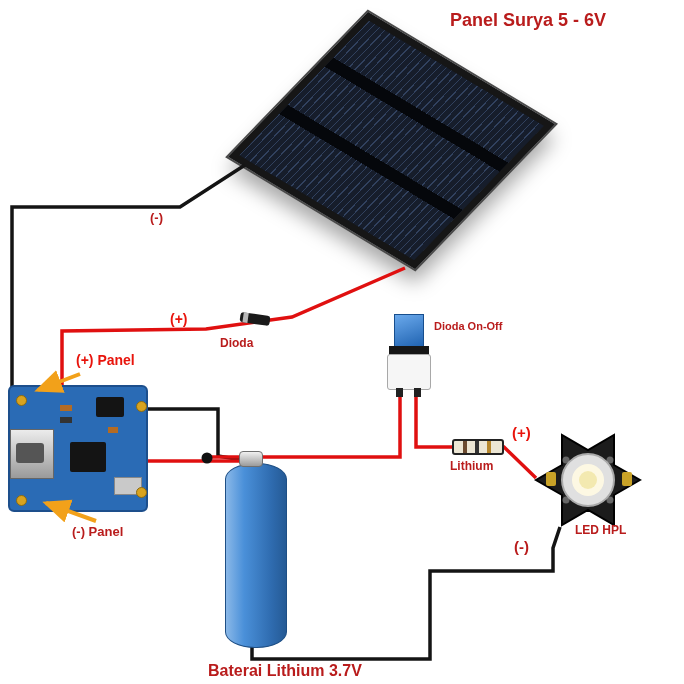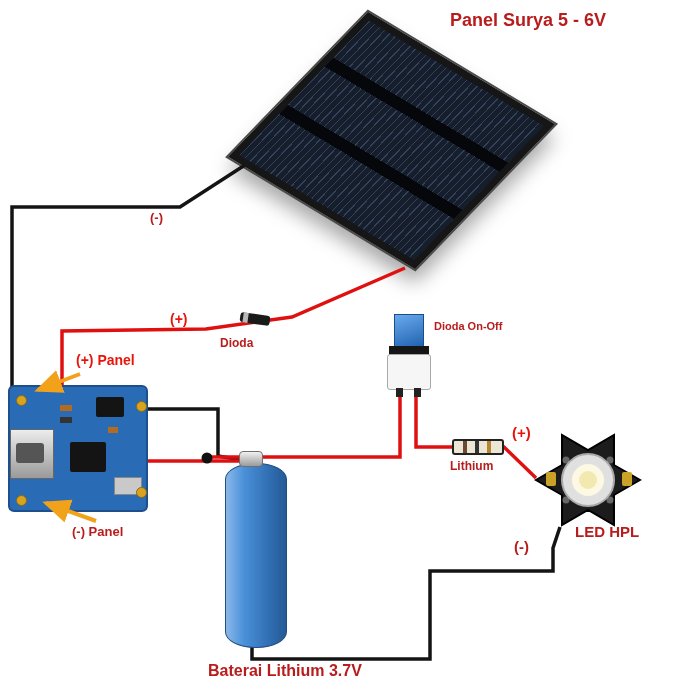--- a/index.html
+++ b/index.html
@@ -137,16 +137,16 @@
 
   <div class="lbl" style="left:450px;top:10px;font-size:18px;">Panel Surya 5 - 6V</div>
   <div class="lbl" style="left:150px;top:210px;font-size:13px;">(-)</div>
   <div class="lbl red" style="left:170px;top:311px;font-size:14px;">(+)</div>
   <div class="lbl" style="left:220px;top:336px;font-size:12px;">Dioda</div>
   <div class="lbl red" style="left:50px;top:352px;font-size:14px;margin-left:26px;">(+) Panel</div>
   <div class="lbl" style="left:72px;top:524px;font-size:13px;text-align:center;">(-) Panel</div>
   <div class="lbl" style="left:434px;top:320px;font-size:11px;">Dioda On-Off</div>
   <div class="lbl" style="left:450px;top:459px;font-size:12px;">Lithium</div>
   <div class="lbl red" style="left:512px;top:424px;font-size:15px;">(+)</div>
-  <div class="lbl" style="left:575px;top:523px;font-size:15px;">LED HPL</div>
+  <div class="lbl" style="left:575px;top:523px;font-size:12px;">LED HPL</div>
   <div class="lbl" style="left:514px;top:538px;font-size:15px;">(-)</div>
   <div class="lbl" style="left:208px;top:662px;font-size:16px;text-align:center;">Baterai Lithium 3.7V</div>
 </div>
 
 </body></html>

